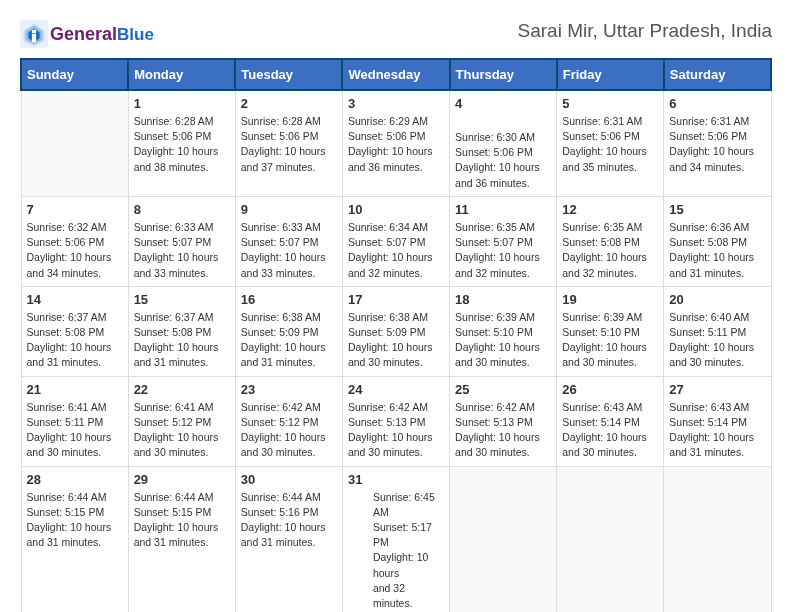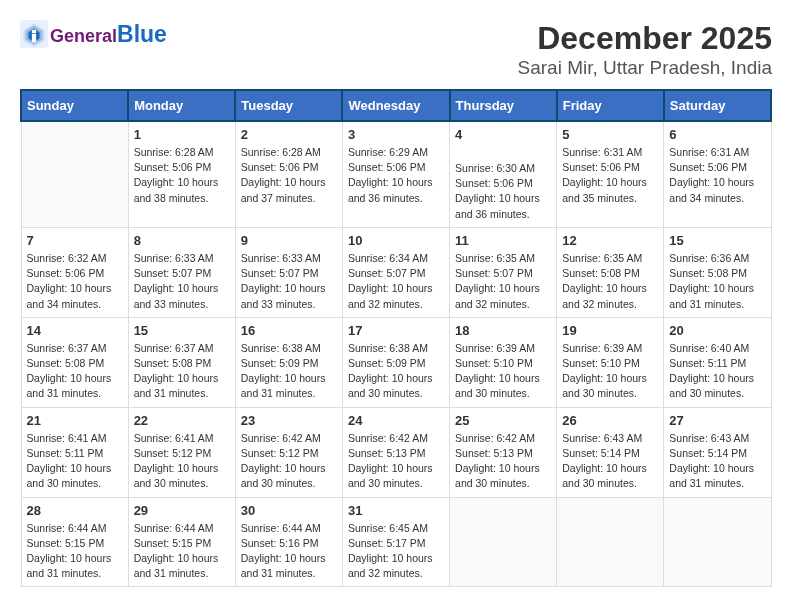--- a/index.html
+++ b/index.html
@@ -19,21 +19,21 @@
     .logo {
       display: flex;
       align-items: center;
     }
     .logo-text-general {
       font-size: 18px;
       font-weight: bold;
       color: #701a75;
     }
     .logo-text-blue {
-      font-size: 23px;
+      font-size: 17px;
       font-weight: bold;
       color: #1a6bbf;
     }
     .logo-icon {
       width: 28px;
       height: 28px;
       margin-right: 2px;
     }
     .title-area {
       text-align: right;
@@ -96,21 +96,20 @@
       <polygon points="20,8 32,16 32,28 20,35 8,28 8,16" fill="#1a6bbf" opacity="0.3"></polygon>
       <polygon points="20,12 28,18 28,26 20,32 12,26 12,18" fill="#1a6bbf"></polygon>
       <rect x="17" y="20" width="6" height="12" fill="#fff"></rect>
       <rect x="17" y="14" width="6" height="5" fill="#fff"></rect>
     </svg>
     <div>
       <span class="logo-text-general">General</span><span class="logo-text-blue">Blue</span>
     </div>
   </div>
   <div class="title-area">
-    <div class="month-title">December 2025</div>
     <div class="location-title">Sarai Mir, Uttar Pradesh, India</div>
   </div>
 </div>
 
 <table class="calendar-table">
   <thead>
     <tr>
     <th>Sunday</th>
         <th>Monday</th>
         <th>Tuesday</th>
@@ -336,21 +335,21 @@
         </td>
         <td>
           <span class="day-number">30</span>
           <div class="day-info" style="white-space: pre-line;">Sunrise: 6:44 AM
 Sunset: 5:16 PM
 Daylight: 10 hours
 and 31 minutes.</div>
         </td>
         <td>
           <span class="day-number">31</span>
-          <div class="day-info" style="white-space: pre-line;">Sunrise: 6:45 AM
+          <div class="day-info" style="white-space: pre-line; margin-left: 25px;">Sunrise: 6:45 AM
 Sunset: 5:17 PM
 Daylight: 10 hours
 and 32 minutes.</div>
         </td>
         <td class="empty"></td>
         <td class="empty"></td>
         <td class="empty"></td>
       </tr>
     </tbody>
 </table>

